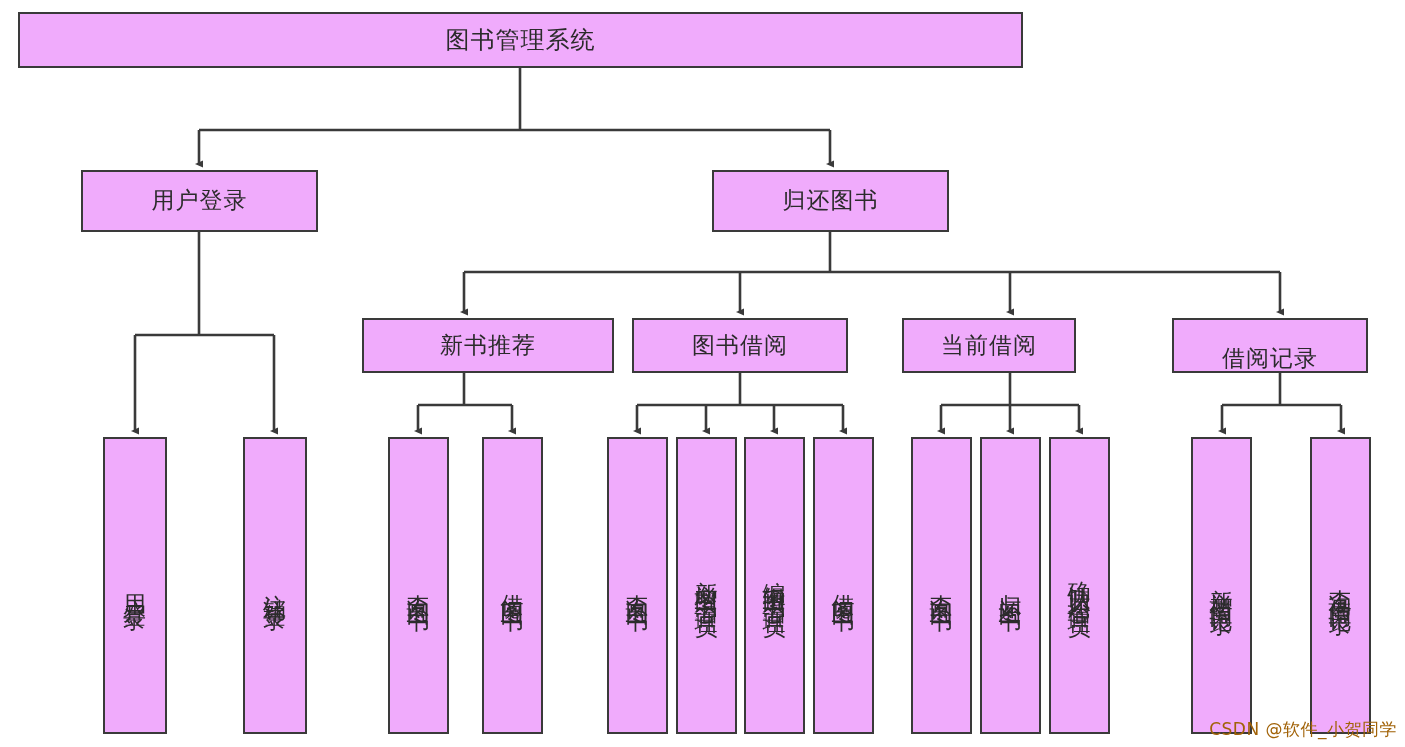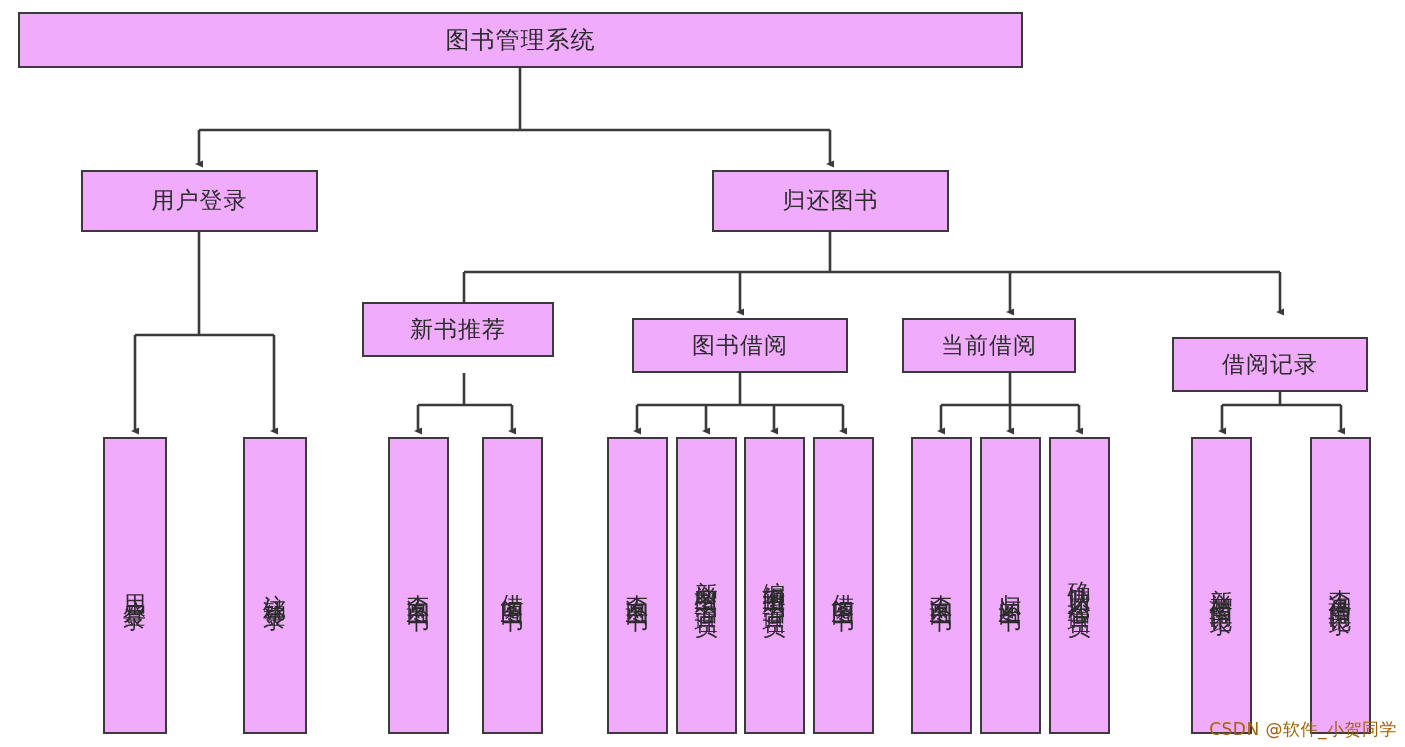--- a/index.html
+++ b/index.html
@@ -134,30 +134,30 @@
     <span class="nlabel">图书管理系统</span>
   </div>
 
   <div class="node horiz" style="left:81px; top:170px; width:237px; height:62px;">
     <span class="nlabel">用户登录</span>
   </div>
   <div class="node horiz" style="left:712px; top:170px; width:237px; height:62px;">
     <span class="nlabel">归还图书</span>
   </div>
 
-  <div class="node horiz" style="left:362px; top:302px; width:192px; height:55px;">
+  <div class="node horiz" style="left:362px; top:318px; width:252px; height:55px;">
     <span class="nlabel">新书推荐</span>
   </div>
   <div class="node horiz" style="left:632px; top:318px; width:216px; height:55px;">
     <span class="nlabel">图书借阅</span>
   </div>
   <div class="node horiz" style="left:902px; top:318px; width:174px; height:55px;">
     <span class="nlabel">当前借阅</span>
   </div>
-  <div class="node horiz" style="left:1172px; top:337px; width:196px; height:55px;">
+  <div class="node horiz" style="left:1172px; top:318px; width:196px; height:55px;align-items:flex-end;">
     <span class="nlabel">借阅记录</span>
   </div>
 
   <div class="node vert" style="left:103px; top:437px; width:64px; height:297px;">
     <span class="nlabel">用户登录</span>
   </div>
   <div class="node vert" style="left:243px; top:437px; width:64px; height:297px;">
     <span class="nlabel">注销登录</span>
   </div>
 

